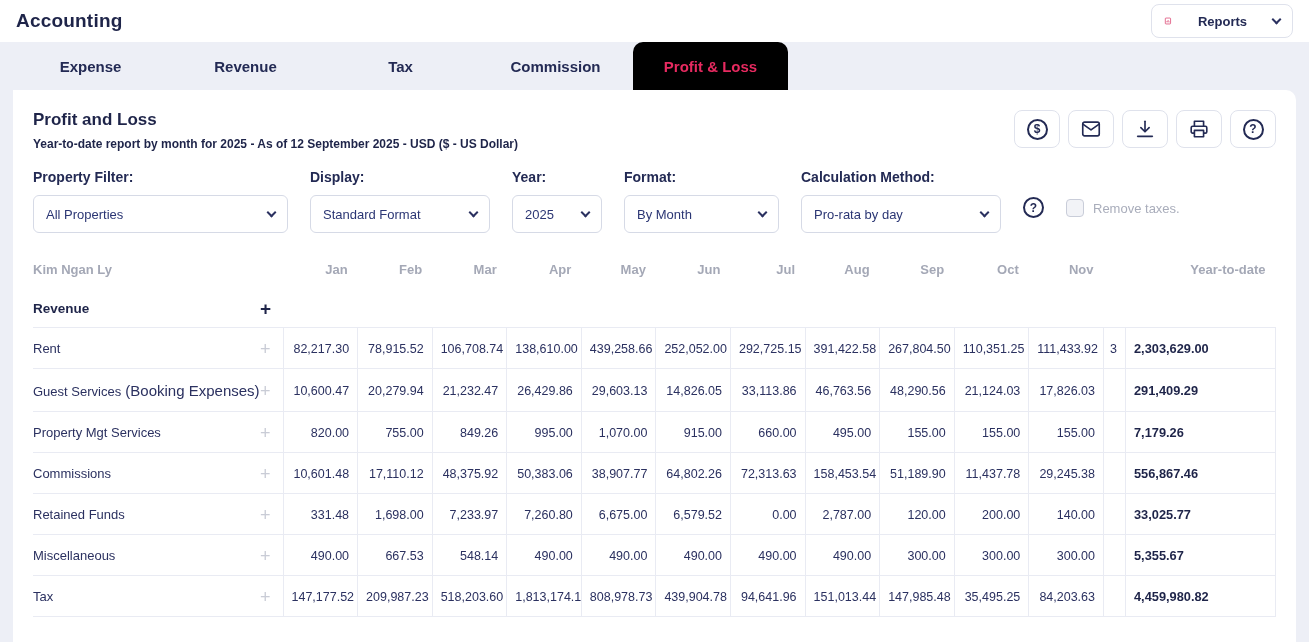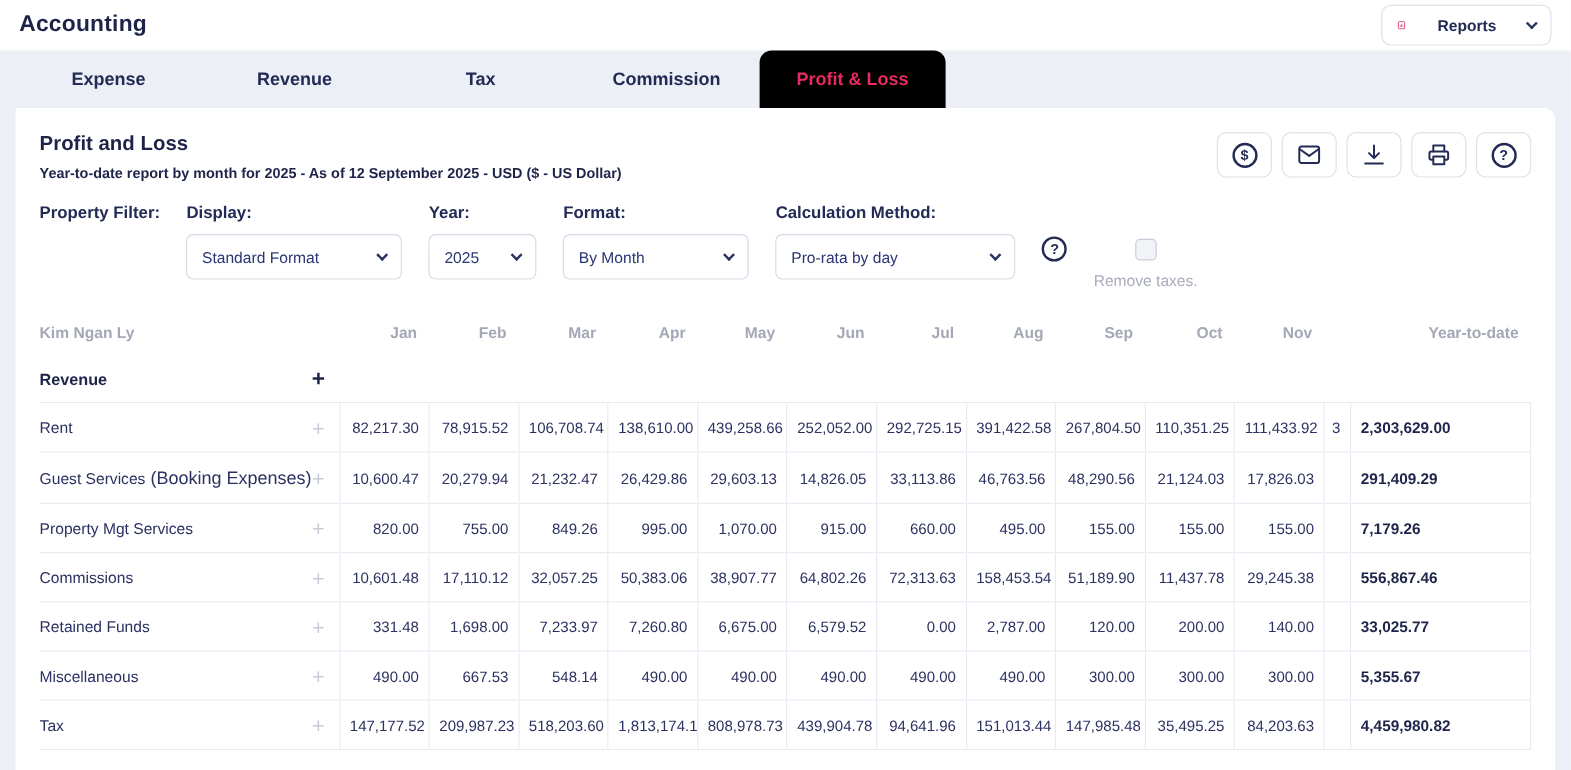--- a/index.html
+++ b/index.html
@@ -51,21 +51,21 @@
   
   .filters{ display:flex; gap:22px; align-items:flex-start; margin:18px 0 16px; }
   .filter .flabel{ font-size:14px; font-weight:600; color:#232a54; margin-bottom:10px; }
   .select{
     height:38px; border:1px solid #d6dae6; border-radius:6px; background:#fff;
     display:flex; align-items:center; justify-content:space-between;
     padding:0 12px; font-size:13px; color:#2b3674; cursor:pointer;
   }
   .w255{width:255px}.w180{width:180px}.w90{width:90px}.w155{width:155px}.w200{width:200px}
   .inline-help{ margin-top:28px; }
-  .remove-taxes{ display:flex; align-items:center; gap:9px; margin-top:30px;flex-direction:column; }
+  .remove-taxes{ display:flex; align-items:center; gap:9px; margin-top:30px; }
   .checkbox{
     width:18px; height:18px; border:1.5px solid #c9cdd9; border-radius:4px;
     background:#f2f3f7; cursor:pointer; flex:0 0 auto;
   }
   .remove-taxes .clabel{ font-size:13px; color:#a9adbb; }
   
   table{ width:100%; border-collapse:collapse; table-layout:fixed; margin-top:2px; }
   th{ font-size:13px; font-weight:600; color:#a4a8b6; text-align:right;
       padding:13px 10px 12px; white-space:nowrap; }
   th.owner{ text-align:left; padding-left:0; }
@@ -146,20 +146,24 @@
       </button>
       <button class="icon-btn">
         <span class="circle-icon">?</span>
       </button>
     </div>
   </div>
 
   <div class="filters">
     <div class="filter">
       <div class="flabel">Property Filter:</div>
+      <div class="select w255">
+        <span>All Properties</span>
+        <span class="chev"></span>
+      </div>
     </div>
     <div class="filter">
       <div class="flabel">Display:</div>
       <div class="select w180">
         <span>Standard Format</span>
         <span class="chev"></span>
       </div>
     </div>
     <div class="filter">
       <div class="flabel">Year:</div>
@@ -299,21 +303,21 @@
         </tr>
         <tr class="data-row">
           <td class="label-cell">
             <div class="label-flex">
               <span class="row-label">Commissions</span>
               <span class="row-plus">+</span>
             </div>
           </td>
           <td class="num">10,601.48</td>
           <td class="num">17,110.12</td>
-          <td class="num">32,057.25</td>
+          <td class="num">48,375.92</td>
           <td class="num">50,383.06</td>
           <td class="num">38,907.77</td>
           <td class="num">64,802.26</td>
           <td class="num">72,313.63</td>
           <td class="num">158,453.54</td>
           <td class="num">51,189.90</td>
           <td class="num">11,437.78</td>
           <td class="num">29,245.38</td>
           <td class="dec"></td>
           <td class="ytd">556,867.46</td>

